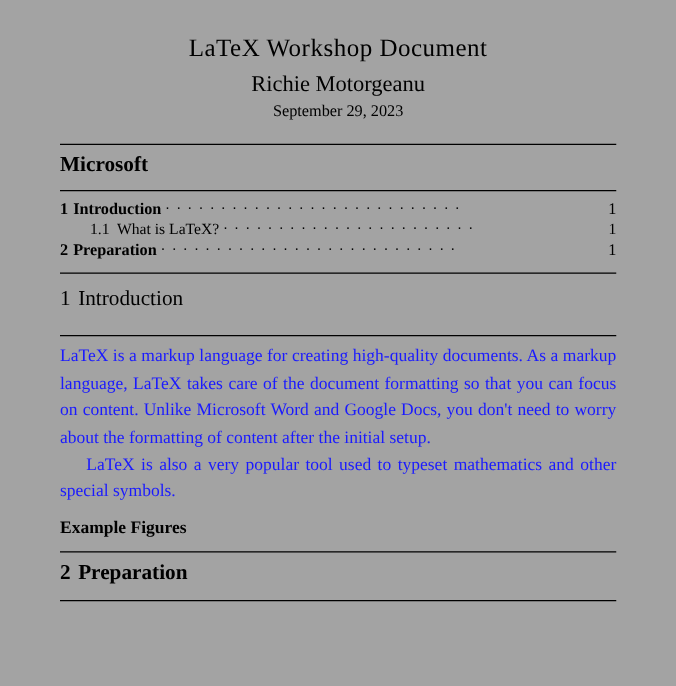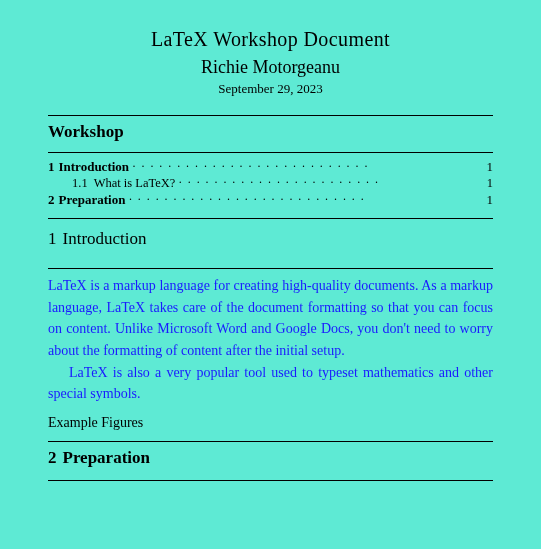--- a/index.html
+++ b/index.html
@@ -14,21 +14,21 @@
       font-size: 13px;
       color: #000;
       width: 541px;
       min-height: 549px;
       overflow: hidden;
     }
 
     .page {
       width: 541px;
       min-height: 549px;
-      background: #5eead4;
+      background: #a3a3a3;
       padding: 28px 48px 28px 48px;
     }
 
     .title-block {
       text-align: center;
       margin-bottom: 18px;
     }
 
     .doc-title {
       font-size: 20px;
@@ -131,21 +131,21 @@
       color: #1a1aff;
     }
 
     .body-text .indent {
       display: block;
       text-indent: 1.5em;
     }
 
     .example-heading {
       font-size: 14px;
-      font-weight: normal;
+      font-weight: bold;
       margin-top: 10px;
       margin-bottom: 2px;
       color: #000;
     }
 
     .section-heading-2 {
       font-size: 17px;
       font-weight: bold;
       margin-top: 6px;
       margin-bottom: 12px;
@@ -160,21 +160,21 @@
 
 <div class="page">
 
   <div class="title-block">
     <div class="doc-title">LaTeX Workshop Document</div>
     <div class="doc-author">Richie Motorgeanu</div>
     <div class="doc-date">September 29, 2023</div>
   </div>
 
   <hr class="section-divider">
-  <div class="toc-title">Workshop</div>
+  <div class="toc-title">Microsoft</div>
   <hr class="section-divider">
 
   <div class="toc-entry">
     <span class="toc-num">1</span>
     <span class="toc-label">Introduction</span>
     <span class="toc-dots">· · · · · · · · · · · · · · · · · · · · · · · · · · ·</span>
     <span class="toc-page">1</span>
   </div>
 
   <div class="toc-sub-entry">

